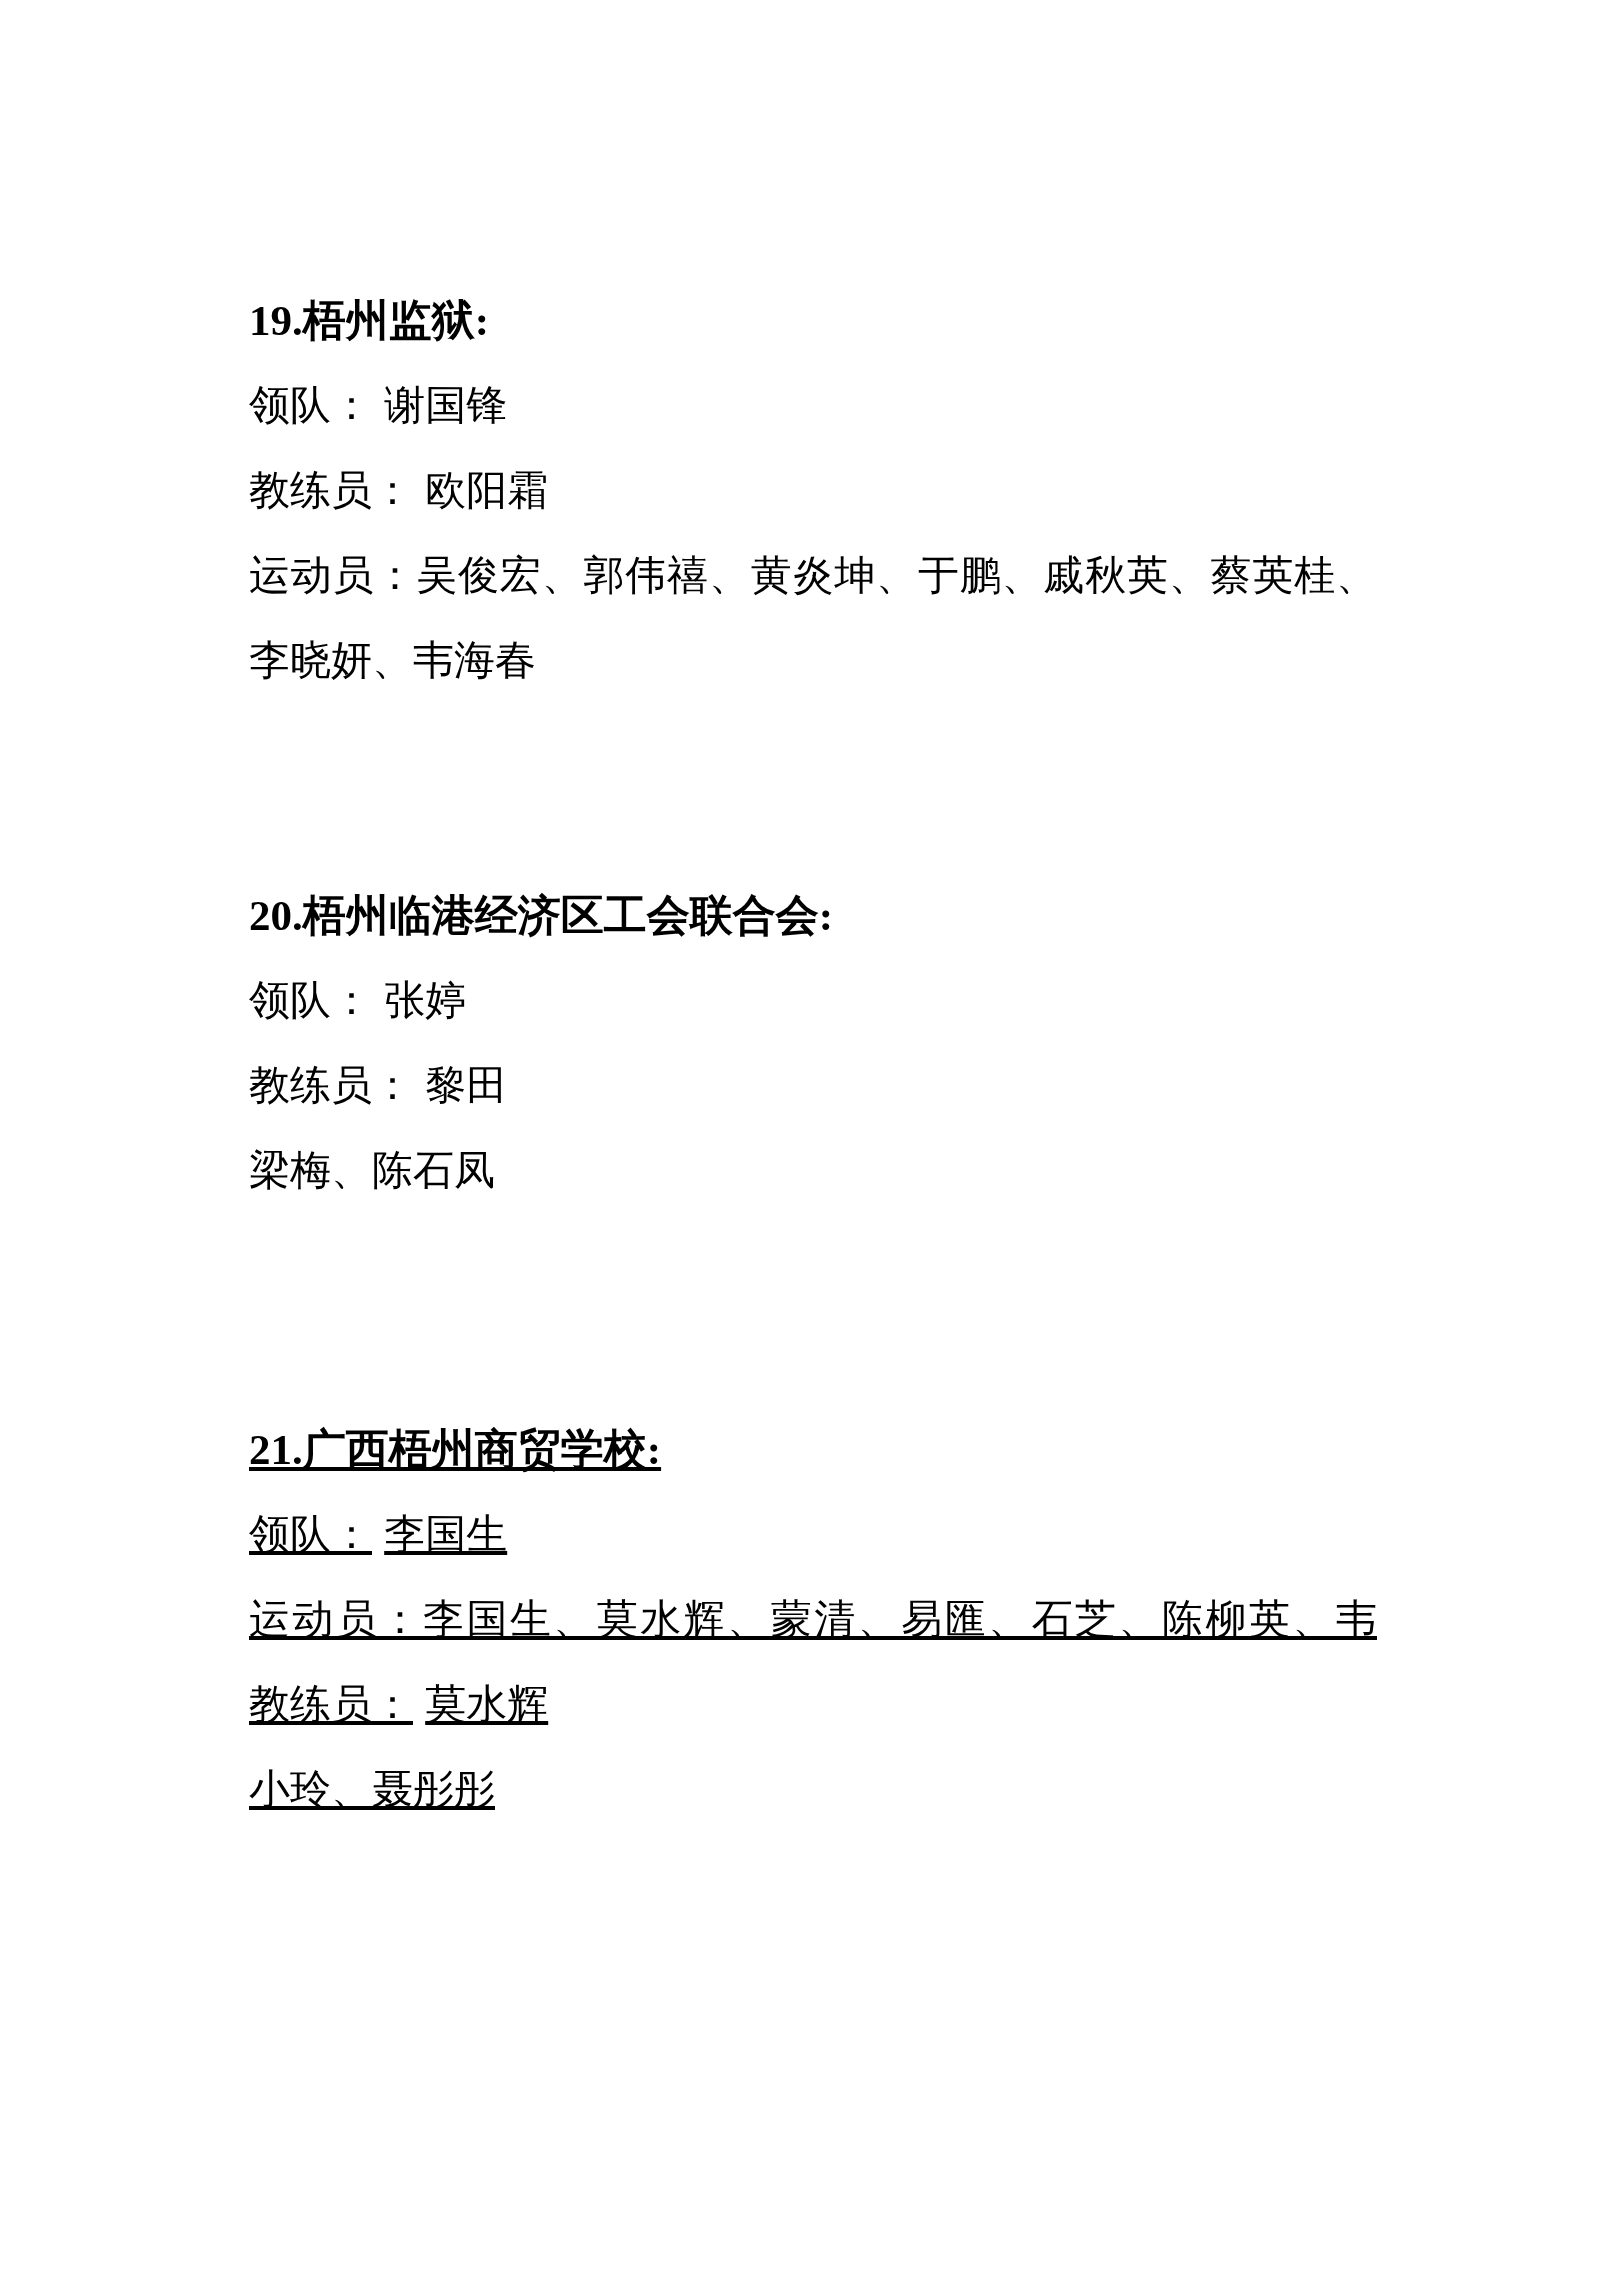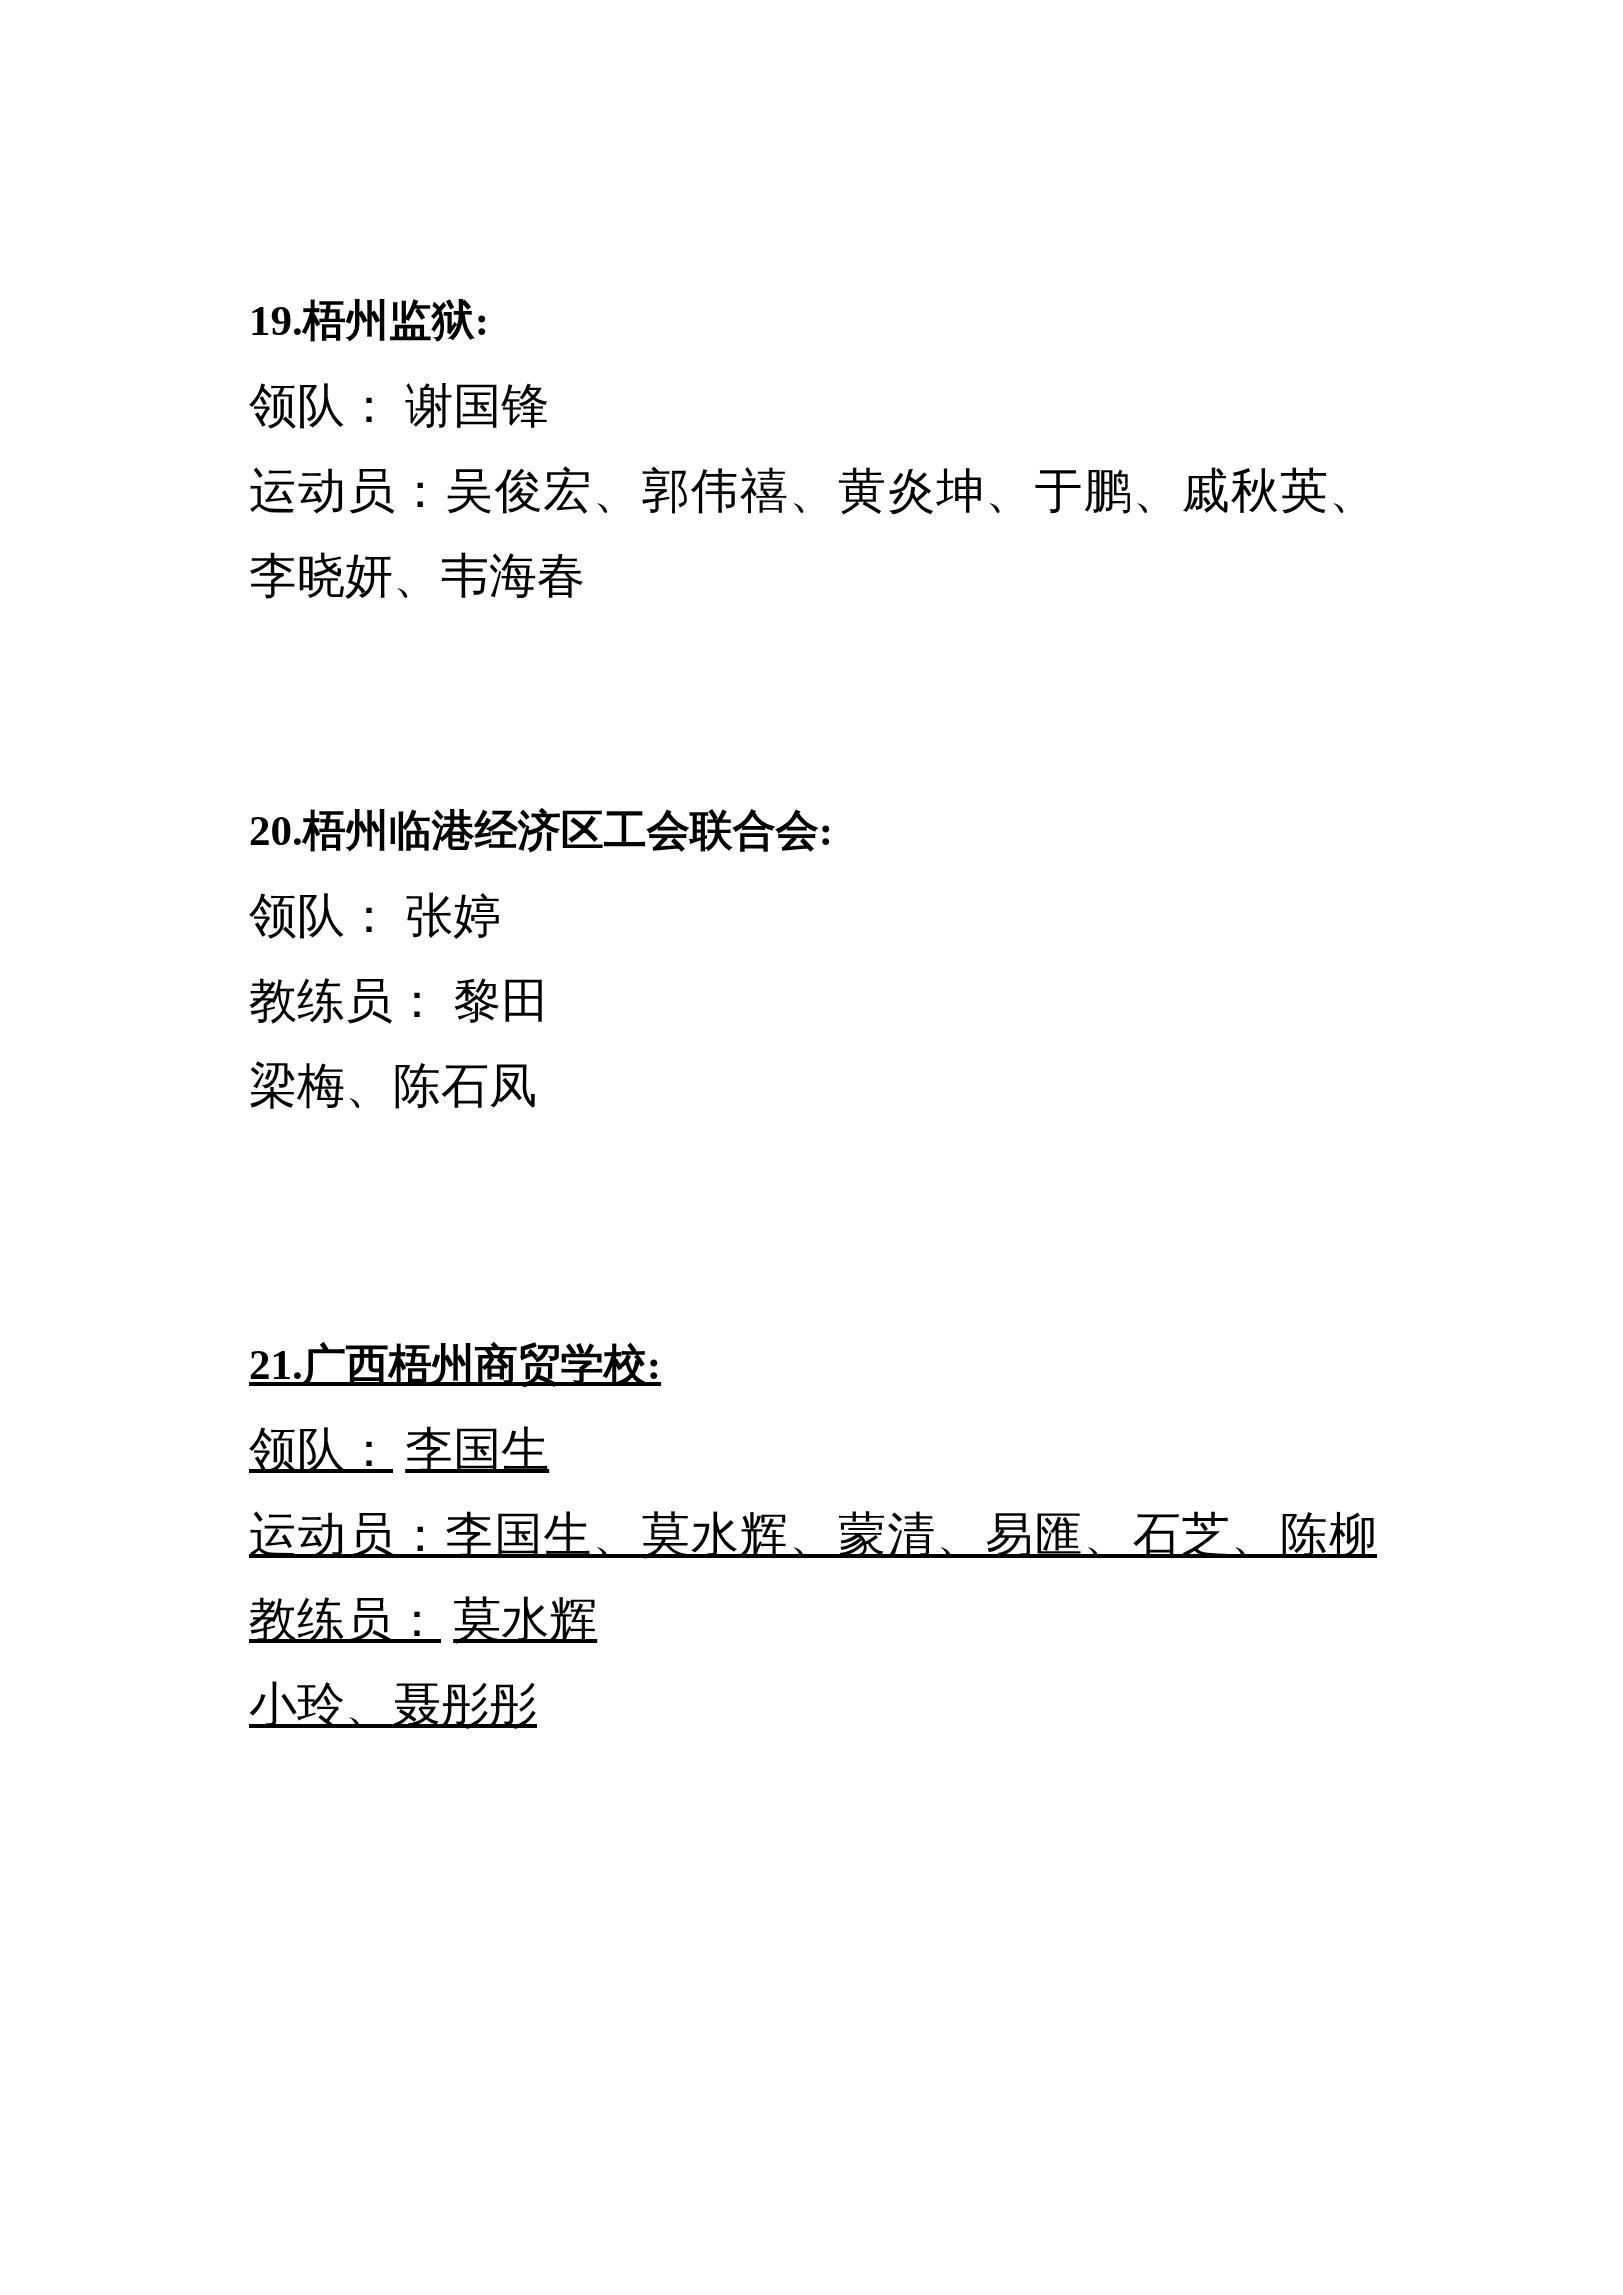--- a/index.html
+++ b/index.html
@@ -20,21 +20,21 @@
     height: 2281px;
     padding: 278px 246px 0 249px;
     background: #ffffff;
   }
   .section-19 { margin-bottom: 170px; }
   .section-20 { margin-bottom: 194px; }
   .section-21 { margin-bottom: 0; text-decoration: underline; }
   .line {
     line-height: 85px;
     height: 85px;
-    font-size: 48px;
+    font-size: 41px;
     white-space: nowrap;
   }
   .section-title {
     font-weight: bold;
     font-size: 43px;
   }
   .name { margin-left: 12.2px; }
   .athletes-first {
     text-align: justify;
     text-align-last: justify;
@@ -44,20 +44,23 @@
 </style>
 </head>
 <body>
 
 <div class="page">
 
   <div class="section section-19">
     <div class="line section-title">19.梧州监狱:</div>
     <div class="line">
       <span>领队：</span><span class="name">谢国锋</span>
+    </div>
+    <div class="line">
+      <span>教练员：</span><span class="name">欧阳霜</span>
     </div>
     <div class="line athletes-first">运动员：吴俊宏、郭伟禧、黄炎坤、于鹏、戚秋英、蔡英桂、</div>
     <div class="line">李晓妍、韦海春</div>
   </div>
 
   <div class="section section-20">
     <div class="line section-title">20.梧州临港经济区工会联合会:</div>
     <div class="line">
       <span>领队：</span><span class="name">张婷</span>
     </div>

